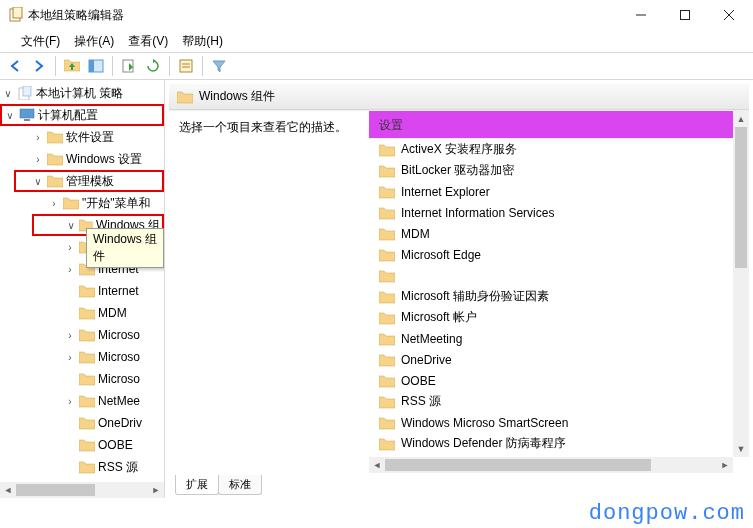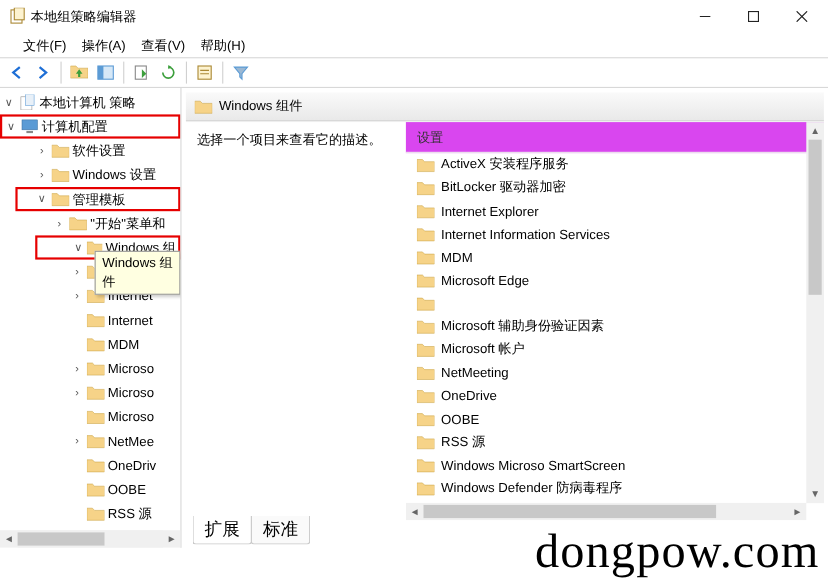--- a/index.html
+++ b/index.html
@@ -42,24 +42,24 @@
   .list-row .folder-ic { width: 16px; height: 14px; margin-right: 6px; }
   .list-scroll-v { position: absolute; right: 0; top: 0; bottom: 16px; width: 16px; background: #f0f0f0; display: flex; flex-direction: column; }
   .list-scroll-v .arr { height: 16px; display: flex; align-items: center; justify-content: center; color: #666; font-size: 9px; }
   .list-scroll-v .track { flex: 1; position: relative; background: #f0f0f0; }
   .list-scroll-v .thumb { position: absolute; top: 0; height: 45%; left: 2px; right: 2px; background: #c8c8c8; }
   .list-scroll-h { position: absolute; left: 0; right: 16px; bottom: 0; height: 16px; background: #f0f0f0; display: flex; }
   .list-scroll-h .arr { width: 16px; display: flex; align-items: center; justify-content: center; color: #666; font-size: 9px; }
   .list-scroll-h .track { flex: 1; position: relative; }
   .list-scroll-h .thumb { position: absolute; left: 0; width: 80%; top: 2px; bottom: 2px; background: #c8c8c8; }
   .tabs { height: 22px; display: flex; align-items: flex-end; padding-left: 6px; margin: 0 4px 3px 4px; }
-  .tab { border: 1px solid #c8c8c8; border-top: none; padding: 2px 10px; background: #fafafa; margin-right: -1px; border-radius: 0 0 3px 3px; font-size: 16px; }
+  .tab { border: 1px solid #c8c8c8; border-top: none; padding: 2px 10px; background: #fafafa; margin-right: -1px; border-radius: 0 0 3px 3px; font-size: 11px; }
   .tab.active { background: #fff; }
   .tooltip { position: absolute; background: #ffffe1; border: 1px solid #999; padding: 2px 6px; font-size: 12px; box-shadow: 2px 2px 3px rgba(0,0,0,0.2); }
-  .watermark { position: absolute; right: 8px; bottom: 2px; font-family: Liberation Serif, serif; font-size: 44px; color: #000000; letter-spacing: 1px; }
+  .watermark { position: absolute; right: 8px; bottom: 2px; font-family: Liberation Mono, monospace; font-size: 22px; color: #3b82f6; letter-spacing: 1px; }
 </style>
 </head>
 <body>
 
 <svg width="0" height="0" style="position:absolute">
   <defs>
     <g id="folder-closed">
       <path d="M0 2 L5 2 L7 4 L16 4 L16 13 L0 13 Z" fill="#f6d388" stroke="#c9a443" stroke-width="0.5"></path>
     </g>
     <g id="computer-ic">

